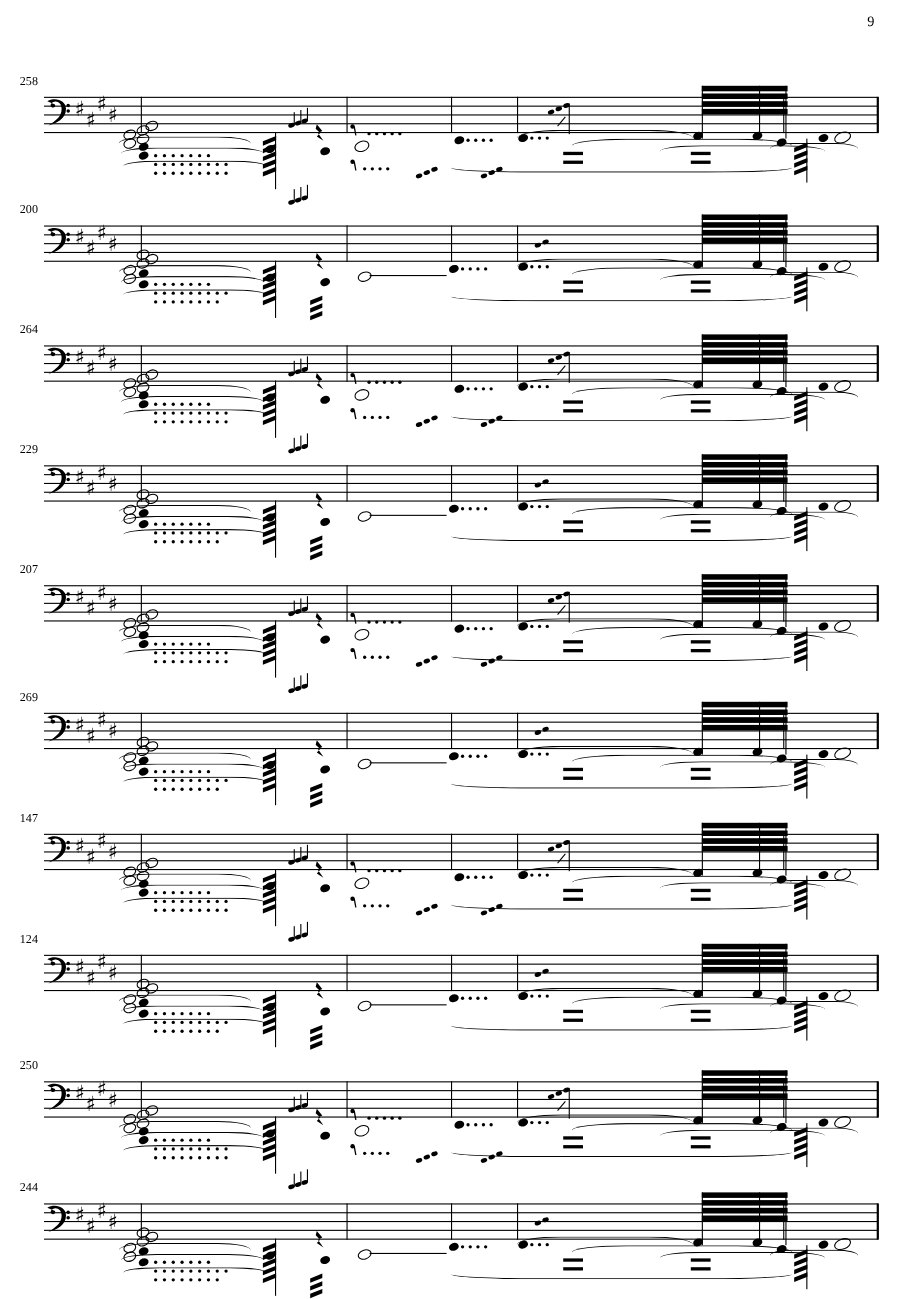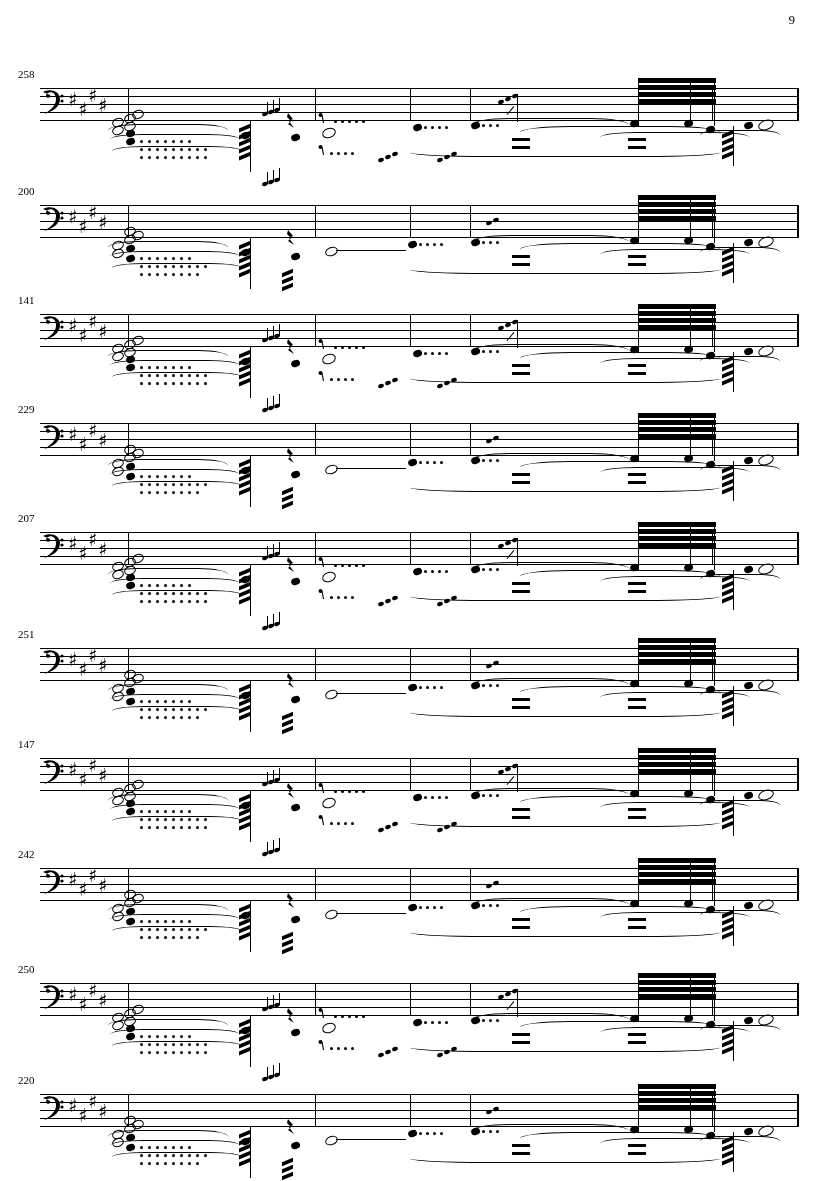--- a/index.html
+++ b/index.html
@@ -431,21 +431,21 @@
         <div class="stem" style="left: 733px; top: 66px; height: 40px;"></div>
         <div class="nh" style="left: 744px; top: 62px;"></div>
         <div class="nh open" style="left: 758px; top: 60px; width: 14px; height: 8px;"></div>
         <div class="slur" style="left: 470px; top: 58px; width: 160px; height: 14px;"></div>
         <div class="slur" style="left: 520px; top: 66px; width: 200px; height: 12px;"></div>
         <div class="slur" style="left: 600px; top: 72px; width: 150px; height: 10px;"></div>
         <div class="slur" style="left: 700px; top: 70px; width: 80px; height: 10px;"></div>
         <div class="slur down" style="left: 410px; top: 88px; width: 310px; height: 8px;"></div>
       </div>
       <div class="system" style="top: 286px;">
-        <div class="measure-number">141</div>
+        <div class="measure-number">264</div>
         <div class="staff">
           <div class="line l0"></div>
           <div class="line l1"></div>
           <div class="line l2"></div>
           <div class="line l3"></div>
           <div class="line l4"></div>
         </div>
         <div class="clef" style="left: 40px; top: 26px;"><svg width="26" height="30" viewBox="0 0 26 30">
             <path d="M3 6 C10 2 20 5 20 13 C20 22 11 26 4 28 C12 23 16 19 16 13 C16 8 12 5 8 7 C6 8 5.5 10 6.5 11 C8.5 13 11 11 10 9" fill="#000"></path>
             <circle cx="22" cy="10" r="1.6" fill="#000"></circle>
@@ -837,21 +837,21 @@
         <div class="stem" style="left: 733px; top: 66px; height: 40px;"></div>
         <div class="nh" style="left: 744px; top: 62px;"></div>
         <div class="nh open" style="left: 758px; top: 60px; width: 14px; height: 8px;"></div>
         <div class="slur" style="left: 470px; top: 58px; width: 160px; height: 14px;"></div>
         <div class="slur" style="left: 520px; top: 66px; width: 200px; height: 12px;"></div>
         <div class="slur" style="left: 600px; top: 72px; width: 150px; height: 10px;"></div>
         <div class="slur" style="left: 700px; top: 70px; width: 80px; height: 10px;"></div>
         <div class="slur down" style="left: 410px; top: 88px; width: 310px; height: 8px;"></div>
       </div>
       <div class="system" style="top: 620px;">
-        <div class="measure-number">251</div>
+        <div class="measure-number">269</div>
         <div class="staff">
           <div class="line l0"></div>
           <div class="line l1"></div>
           <div class="line l2"></div>
           <div class="line l3"></div>
           <div class="line l4"></div>
         </div>
         <div class="clef" style="left: 40px; top: 26px;"><svg width="26" height="30" viewBox="0 0 26 30">
             <path d="M3 6 C10 2 20 5 20 13 C20 22 11 26 4 28 C12 23 16 19 16 13 C16 8 12 5 8 7 C6 8 5.5 10 6.5 11 C8.5 13 11 11 10 9" fill="#000"></path>
             <circle cx="22" cy="10" r="1.6" fill="#000"></circle>
@@ -1096,21 +1096,21 @@
         <div class="stem" style="left: 733px; top: 66px; height: 40px;"></div>
         <div class="nh" style="left: 744px; top: 62px;"></div>
         <div class="nh open" style="left: 758px; top: 60px; width: 14px; height: 8px;"></div>
         <div class="slur" style="left: 470px; top: 58px; width: 160px; height: 14px;"></div>
         <div class="slur" style="left: 520px; top: 66px; width: 200px; height: 12px;"></div>
         <div class="slur" style="left: 600px; top: 72px; width: 150px; height: 10px;"></div>
         <div class="slur" style="left: 700px; top: 70px; width: 80px; height: 10px;"></div>
         <div class="slur down" style="left: 410px; top: 88px; width: 310px; height: 8px;"></div>
       </div>
       <div class="system" style="top: 840px;">
-        <div class="measure-number">242</div>
+        <div class="measure-number">124</div>
         <div class="staff">
           <div class="line l0"></div>
           <div class="line l1"></div>
           <div class="line l2"></div>
           <div class="line l3"></div>
           <div class="line l4"></div>
         </div>
         <div class="clef" style="left: 40px; top: 26px;"><svg width="26" height="30" viewBox="0 0 26 30">
             <path d="M3 6 C10 2 20 5 20 13 C20 22 11 26 4 28 C12 23 16 19 16 13 C16 8 12 5 8 7 C6 8 5.5 10 6.5 11 C8.5 13 11 11 10 9" fill="#000"></path>
             <circle cx="22" cy="10" r="1.6" fill="#000"></circle>
@@ -1355,21 +1355,21 @@
         <div class="stem" style="left: 733px; top: 66px; height: 40px;"></div>
         <div class="nh" style="left: 744px; top: 62px;"></div>
         <div class="nh open" style="left: 758px; top: 60px; width: 14px; height: 8px;"></div>
         <div class="slur" style="left: 470px; top: 58px; width: 160px; height: 14px;"></div>
         <div class="slur" style="left: 520px; top: 66px; width: 200px; height: 12px;"></div>
         <div class="slur" style="left: 600px; top: 72px; width: 150px; height: 10px;"></div>
         <div class="slur" style="left: 700px; top: 70px; width: 80px; height: 10px;"></div>
         <div class="slur down" style="left: 410px; top: 88px; width: 310px; height: 8px;"></div>
       </div>
       <div class="system" style="top: 1066px;">
-        <div class="measure-number">220</div>
+        <div class="measure-number">244</div>
         <div class="staff">
           <div class="line l0"></div>
           <div class="line l1"></div>
           <div class="line l2"></div>
           <div class="line l3"></div>
           <div class="line l4"></div>
         </div>
         <div class="clef" style="left: 40px; top: 26px;"><svg width="26" height="30" viewBox="0 0 26 30">
             <path d="M3 6 C10 2 20 5 20 13 C20 22 11 26 4 28 C12 23 16 19 16 13 C16 8 12 5 8 7 C6 8 5.5 10 6.5 11 C8.5 13 11 11 10 9" fill="#000"></path>
             <circle cx="22" cy="10" r="1.6" fill="#000"></circle>

